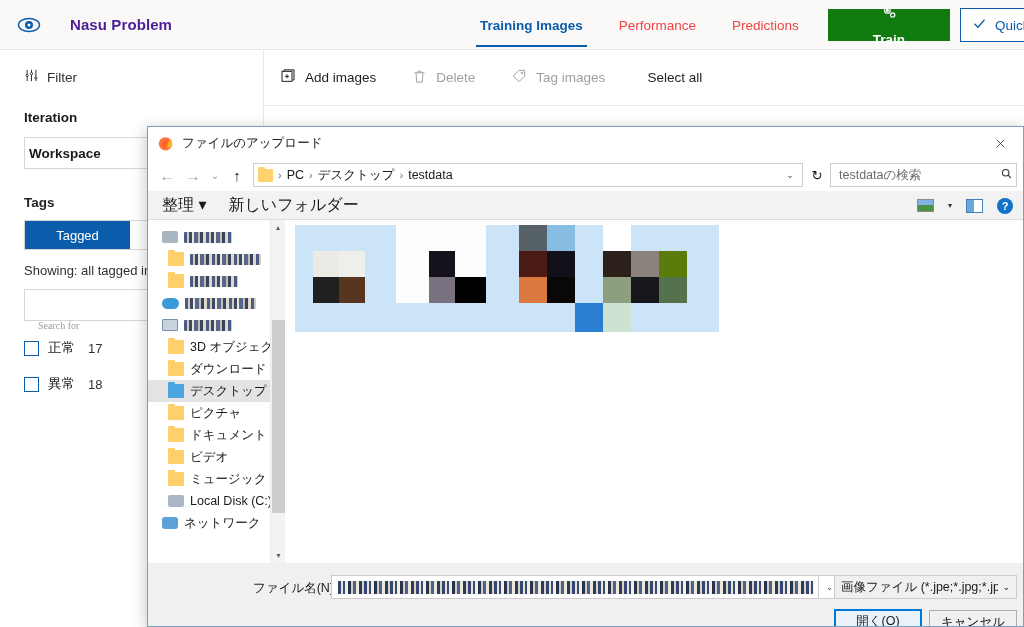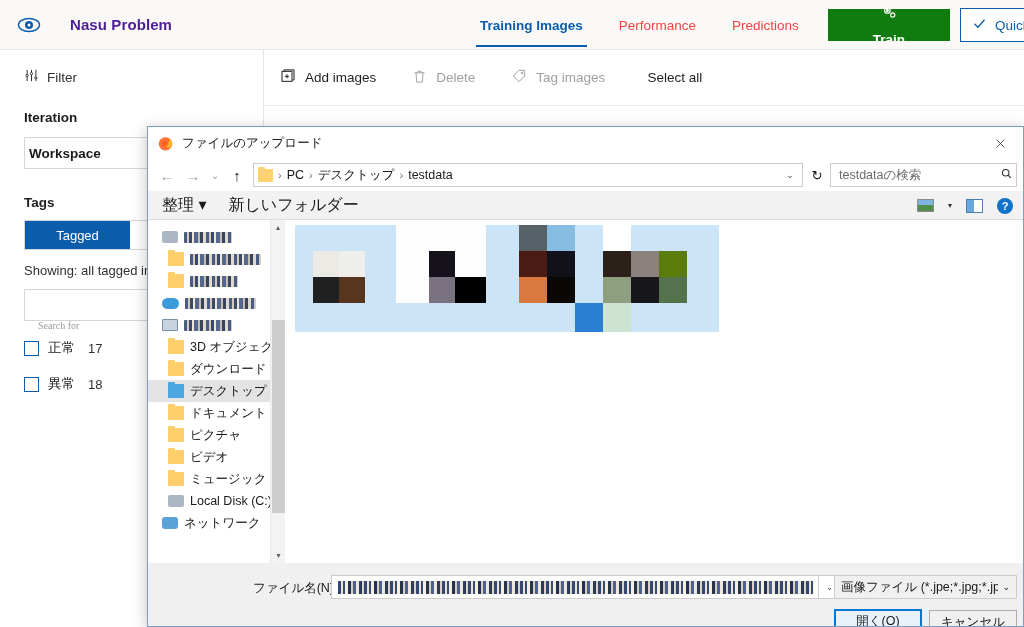--- a/index.html
+++ b/index.html
@@ -550,25 +550,25 @@
           <div class="tree-row indent">
             <span class="ficon folder"></span>
             <span>ダウンロード</span>
           </div>
           <div class="tree-row indent sel">
             <span class="ficon folder blue"></span>
             <span>デスクトップ</span>
           </div>
           <div class="tree-row indent">
             <span class="ficon folder"></span>
+            <span>ピクチャ</span>
+          </div>
+          <div class="tree-row indent">
+            <span class="ficon folder"></span>
             <span>ドキュメント</span>
-          </div>
-          <div class="tree-row indent">
-            <span class="ficon folder"></span>
-            <span>ピクチャ</span>
           </div>
           <div class="tree-row indent">
             <span class="ficon folder"></span>
             <span>ビデオ</span>
           </div>
           <div class="tree-row indent">
             <span class="ficon folder"></span>
             <span>ミュージック</span>
           </div>
           <div class="tree-row indent">

